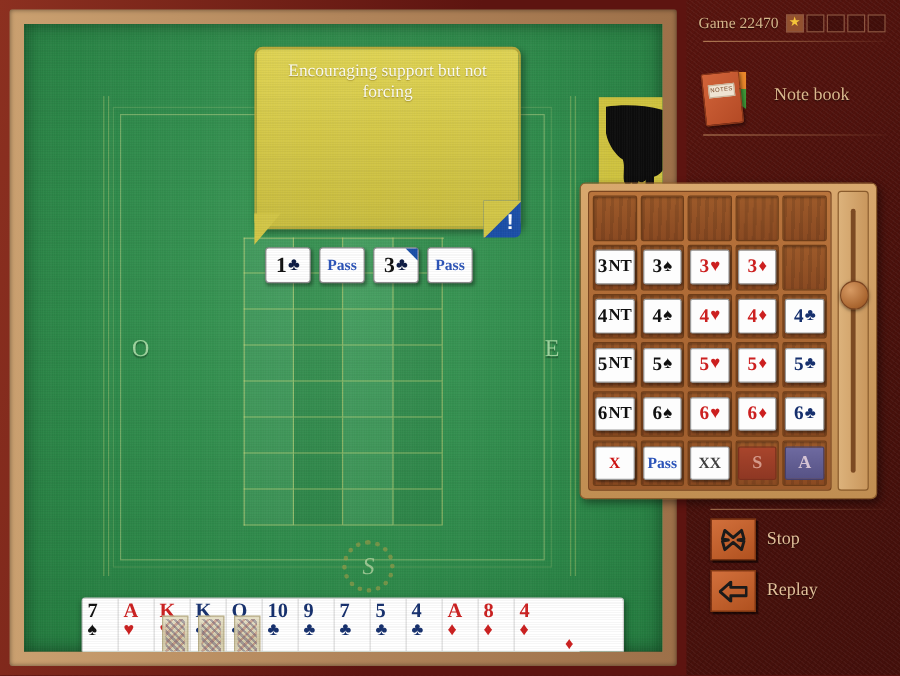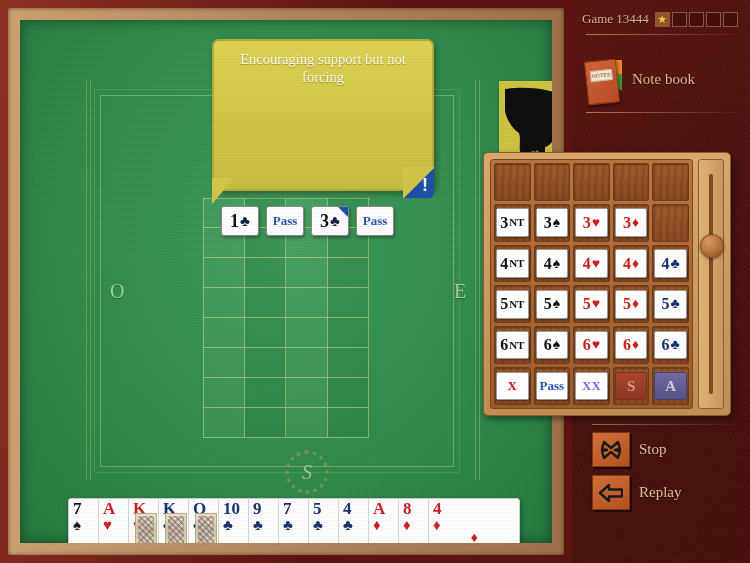--- a/index.html
+++ b/index.html
@@ -215,21 +215,21 @@
     font-size:11px;color:#f5c63a;line-height:1;
   }
   .star.on{background:#93512f;}
   .hr-gold{
     position:absolute;left:14px;width:152px;height:1px;
     background:linear-gradient(90deg,rgba(210,160,110,.7),rgba(210,160,110,.05));
   }
   
   #notebook{
     position:absolute;left:8px;top:50px;width:164px;height:58px;
-    display:flex;align-items:center;gap:6px;
+    display:flex;align-items:center;gap:19px;
   }
   #nb-icon{position:relative;width:46px;height:50px;}
   .nb-cover{
     position:absolute;left:6px;top:6px;width:30px;height:42px;
     background:linear-gradient(135deg,#d2643a,#b44a25);
     border:1px solid #8c3a1b;border-radius:2px;
     transform:rotate(-6deg);
     box-shadow:1px 2px 3px rgba(0,0,0,.45);
   }
   .nb-label{
@@ -274,21 +274,21 @@
     display:flex;align-items:center;justify-content:center;
     box-shadow:0 1px 2px rgba(0,0,0,.35) inset;
   }
   .bb-card{
     width:88%;height:74%;background:#fdfdfd;border:1px solid #9a9a9a;border-radius:2px;
     display:flex;align-items:center;justify-content:center;
     box-shadow:1px 1px 2px rgba(0,0,0,.4);
     font-family:"Liberation Serif",serif;
   }
   .bb-card .n{font-size:16px;font-weight:bold;line-height:1;}
-  .bb-card .nt{font-size:11px;font-weight:bold;line-height:1;margin-left:1px;}
+  .bb-card .nt{font-size:14px;font-weight:bold;line-height:1;margin-left:1px;}
   .bb-card .sg{font-size:14px;line-height:1;margin-left:1px;}
   .bb-card.txt{font-size:13px;font-weight:bold;}
   .bb-flat{
     width:88%;height:74%;display:flex;align-items:center;justify-content:center;
     border-radius:2px;font-size:15px;font-weight:bold;
     font-family:"Liberation Serif",serif;
   }
   .bb-flat.s{background:linear-gradient(180deg,#a8452c,#8e3723);color:#d59a8a;
     border:1px solid #7d2f1d;}
   .bb-flat.a{background:linear-gradient(180deg,#6e6aa0,#565285);color:#d6c4d4;
@@ -477,21 +477,21 @@
             <span class="csuit red">♦</span>
             <span class="csuit-inv red">♦</span>
           </div>
         </div>
     </div>
   </div>
 
   <div id="right-panel">
 
     <div id="game-info">
-      <span id="game-label">Game 13444</span>
+      <span id="game-label">Game 22470</span>
       <span class="stars" id="stars">
           <span class="star on">★</span>
           <span class="star"></span>
           <span class="star"></span>
           <span class="star"></span>
           <span class="star"></span>
         </span>
     </div>
     <div class="hr-gold" style="top:34px"></div>
 
@@ -642,21 +642,21 @@
             </div>
           </div>
           <div class="bb-row">
             <div class="bb-slot">
               <div class="bb-card txt" style="color: rgb(204, 17, 17);">X</div>
             </div>
             <div class="bb-slot">
               <div class="bb-card txt" style="color: rgb(43, 83, 184);">Pass</div>
             </div>
             <div class="bb-slot">
-              <div class="bb-card txt" style="color: #8b5cf6;">XX</div>
+              <div class="bb-card txt" style="color: #404040;">XX</div>
             </div>
             <div class="bb-slot">
               <div class="bb-flat s">S</div>
             </div>
             <div class="bb-slot">
               <div class="bb-flat a">A</div>
             </div>
           </div>
         </div>
       <div id="bb-slider">

